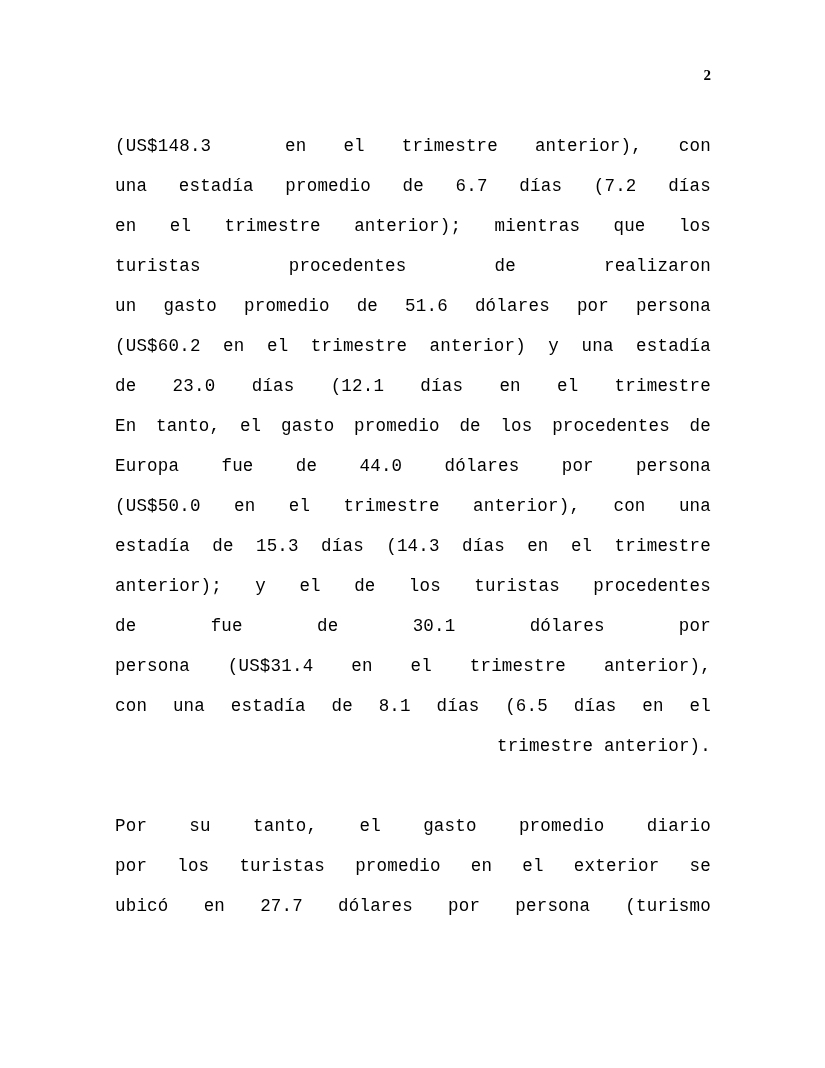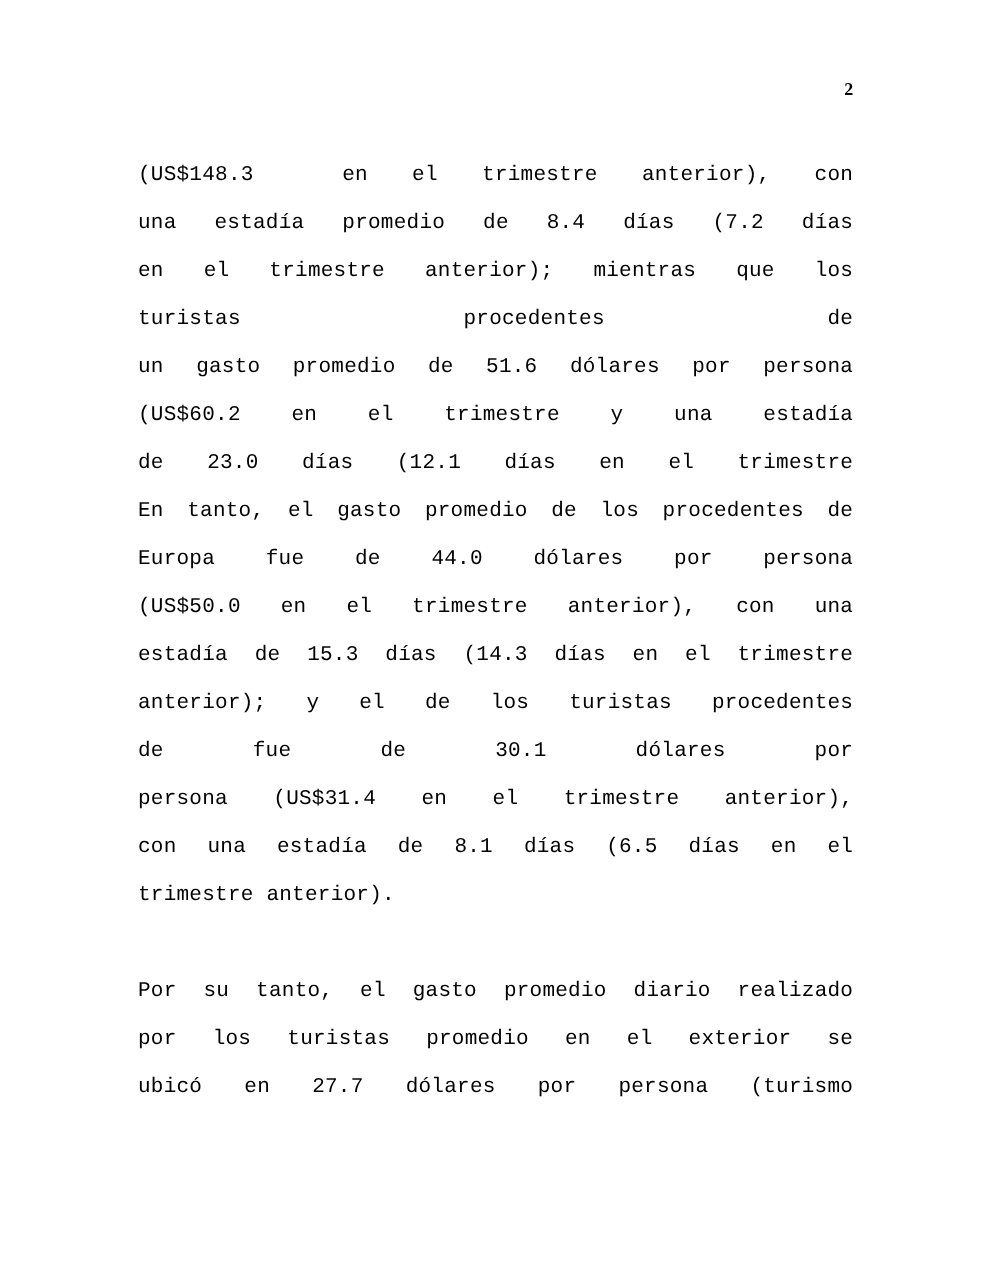--- a/index.html
+++ b/index.html
@@ -59,54 +59,54 @@
     justify-content: space-between;
     align-items: baseline;
     height: 40px;
     font-size: 17.5px;
     line-height: 40px;
     white-space: pre;
     letter-spacing: 0.2px;
   }
   
   .line.ragged {
-    justify-content: flex-start;
+    justify-content: flex-end;
   }
   .line > span {
     display: inline-block;
     white-space: pre;
   }
 </style>
 </head>
 <body>
 
 <div class="page">
 
   <div class="page-number">2</div>
 
   <div class="body-text">
     <div class="paragraph">
         <div class="line"><span>(US$148.3</span><span></span><span>en</span><span>el</span><span>trimestre</span><span>anterior),</span><span>con</span></div>
-        <div class="line"><span>una</span><span>estadía</span><span>promedio</span><span>de</span><span>8.4</span><span>días</span><span>(7.2</span><span>días</span></div>
+        <div class="line"><span>una</span><span>estadía</span><span>promedio</span><span>de</span><span>6.7</span><span>días</span><span>(7.2</span><span>días</span></div>
         <div class="line"><span>en</span><span>el</span><span>trimestre</span><span>anterior);</span><span>mientras</span><span>que</span><span>los</span></div>
-        <div class="line"><span>turistas</span><span>procedentes</span><span>de</span></div>
+        <div class="line"><span>turistas</span><span>procedentes</span><span>de</span><span>realizaron</span></div>
         <div class="line"><span>un</span><span>gasto</span><span>promedio</span><span>de</span><span>51.6</span><span>dólares</span><span>por</span><span>persona</span></div>
-        <div class="line"><span>(US$60.2</span><span>en</span><span>el</span><span>trimestre</span><span>y</span><span>una</span><span>estadía</span></div>
+        <div class="line"><span>(US$60.2</span><span>en</span><span>el</span><span>trimestre</span><span>anterior)</span><span>y</span><span>una</span><span>estadía</span></div>
         <div class="line"><span>de</span><span>23.0</span><span>días</span><span>(12.1</span><span>días</span><span>en</span><span>el</span><span>trimestre</span></div>
         <div class="line"><span>En</span><span>tanto,</span><span>el</span><span>gasto</span><span>promedio</span><span>de</span><span>los</span><span>procedentes</span><span>de</span></div>
         <div class="line"><span>Europa</span><span>fue</span><span>de</span><span>44.0</span><span>dólares</span><span>por</span><span>persona</span></div>
         <div class="line"><span>(US$50.0</span><span>en</span><span>el</span><span>trimestre</span><span>anterior),</span><span>con</span><span>una</span></div>
         <div class="line"><span>estadía</span><span>de</span><span>15.3</span><span>días</span><span>(14.3</span><span>días</span><span>en</span><span>el</span><span>trimestre</span></div>
         <div class="line"><span>anterior);</span><span>y</span><span>el</span><span>de</span><span>los</span><span>turistas</span><span>procedentes</span></div>
         <div class="line"><span>de</span><span>fue</span><span>de</span><span>30.1</span><span>dólares</span><span>por</span></div>
         <div class="line"><span>persona</span><span>(US$31.4</span><span>en</span><span>el</span><span>trimestre</span><span>anterior),</span></div>
         <div class="line"><span>con</span><span>una</span><span>estadía</span><span>de</span><span>8.1</span><span>días</span><span>(6.5</span><span>días</span><span>en</span><span>el</span></div>
         <div class="line ragged"><span>trimestre anterior).</span></div>
       </div>
     <div class="para-gap"></div>
     <div class="paragraph">
-        <div class="line"><span>Por</span><span>su</span><span>tanto,</span><span>el</span><span>gasto</span><span>promedio</span><span>diario</span><span>realizado</span></div>
+        <div class="line"><span>Por</span><span>su</span><span>tanto,</span><span>el</span><span>gasto</span><span>promedio</span><span>diario</span></div>
         <div class="line"><span>por</span><span>los</span><span>turistas</span><span>promedio</span><span>en</span><span>el</span><span>exterior</span><span>se</span></div>
         <div class="line"><span>ubicó</span><span>en</span><span>27.7</span><span>dólares</span><span>por</span><span>persona</span><span>(turismo</span></div>
       </div>
   </div>
 
 </div>
 
 </body></html>

